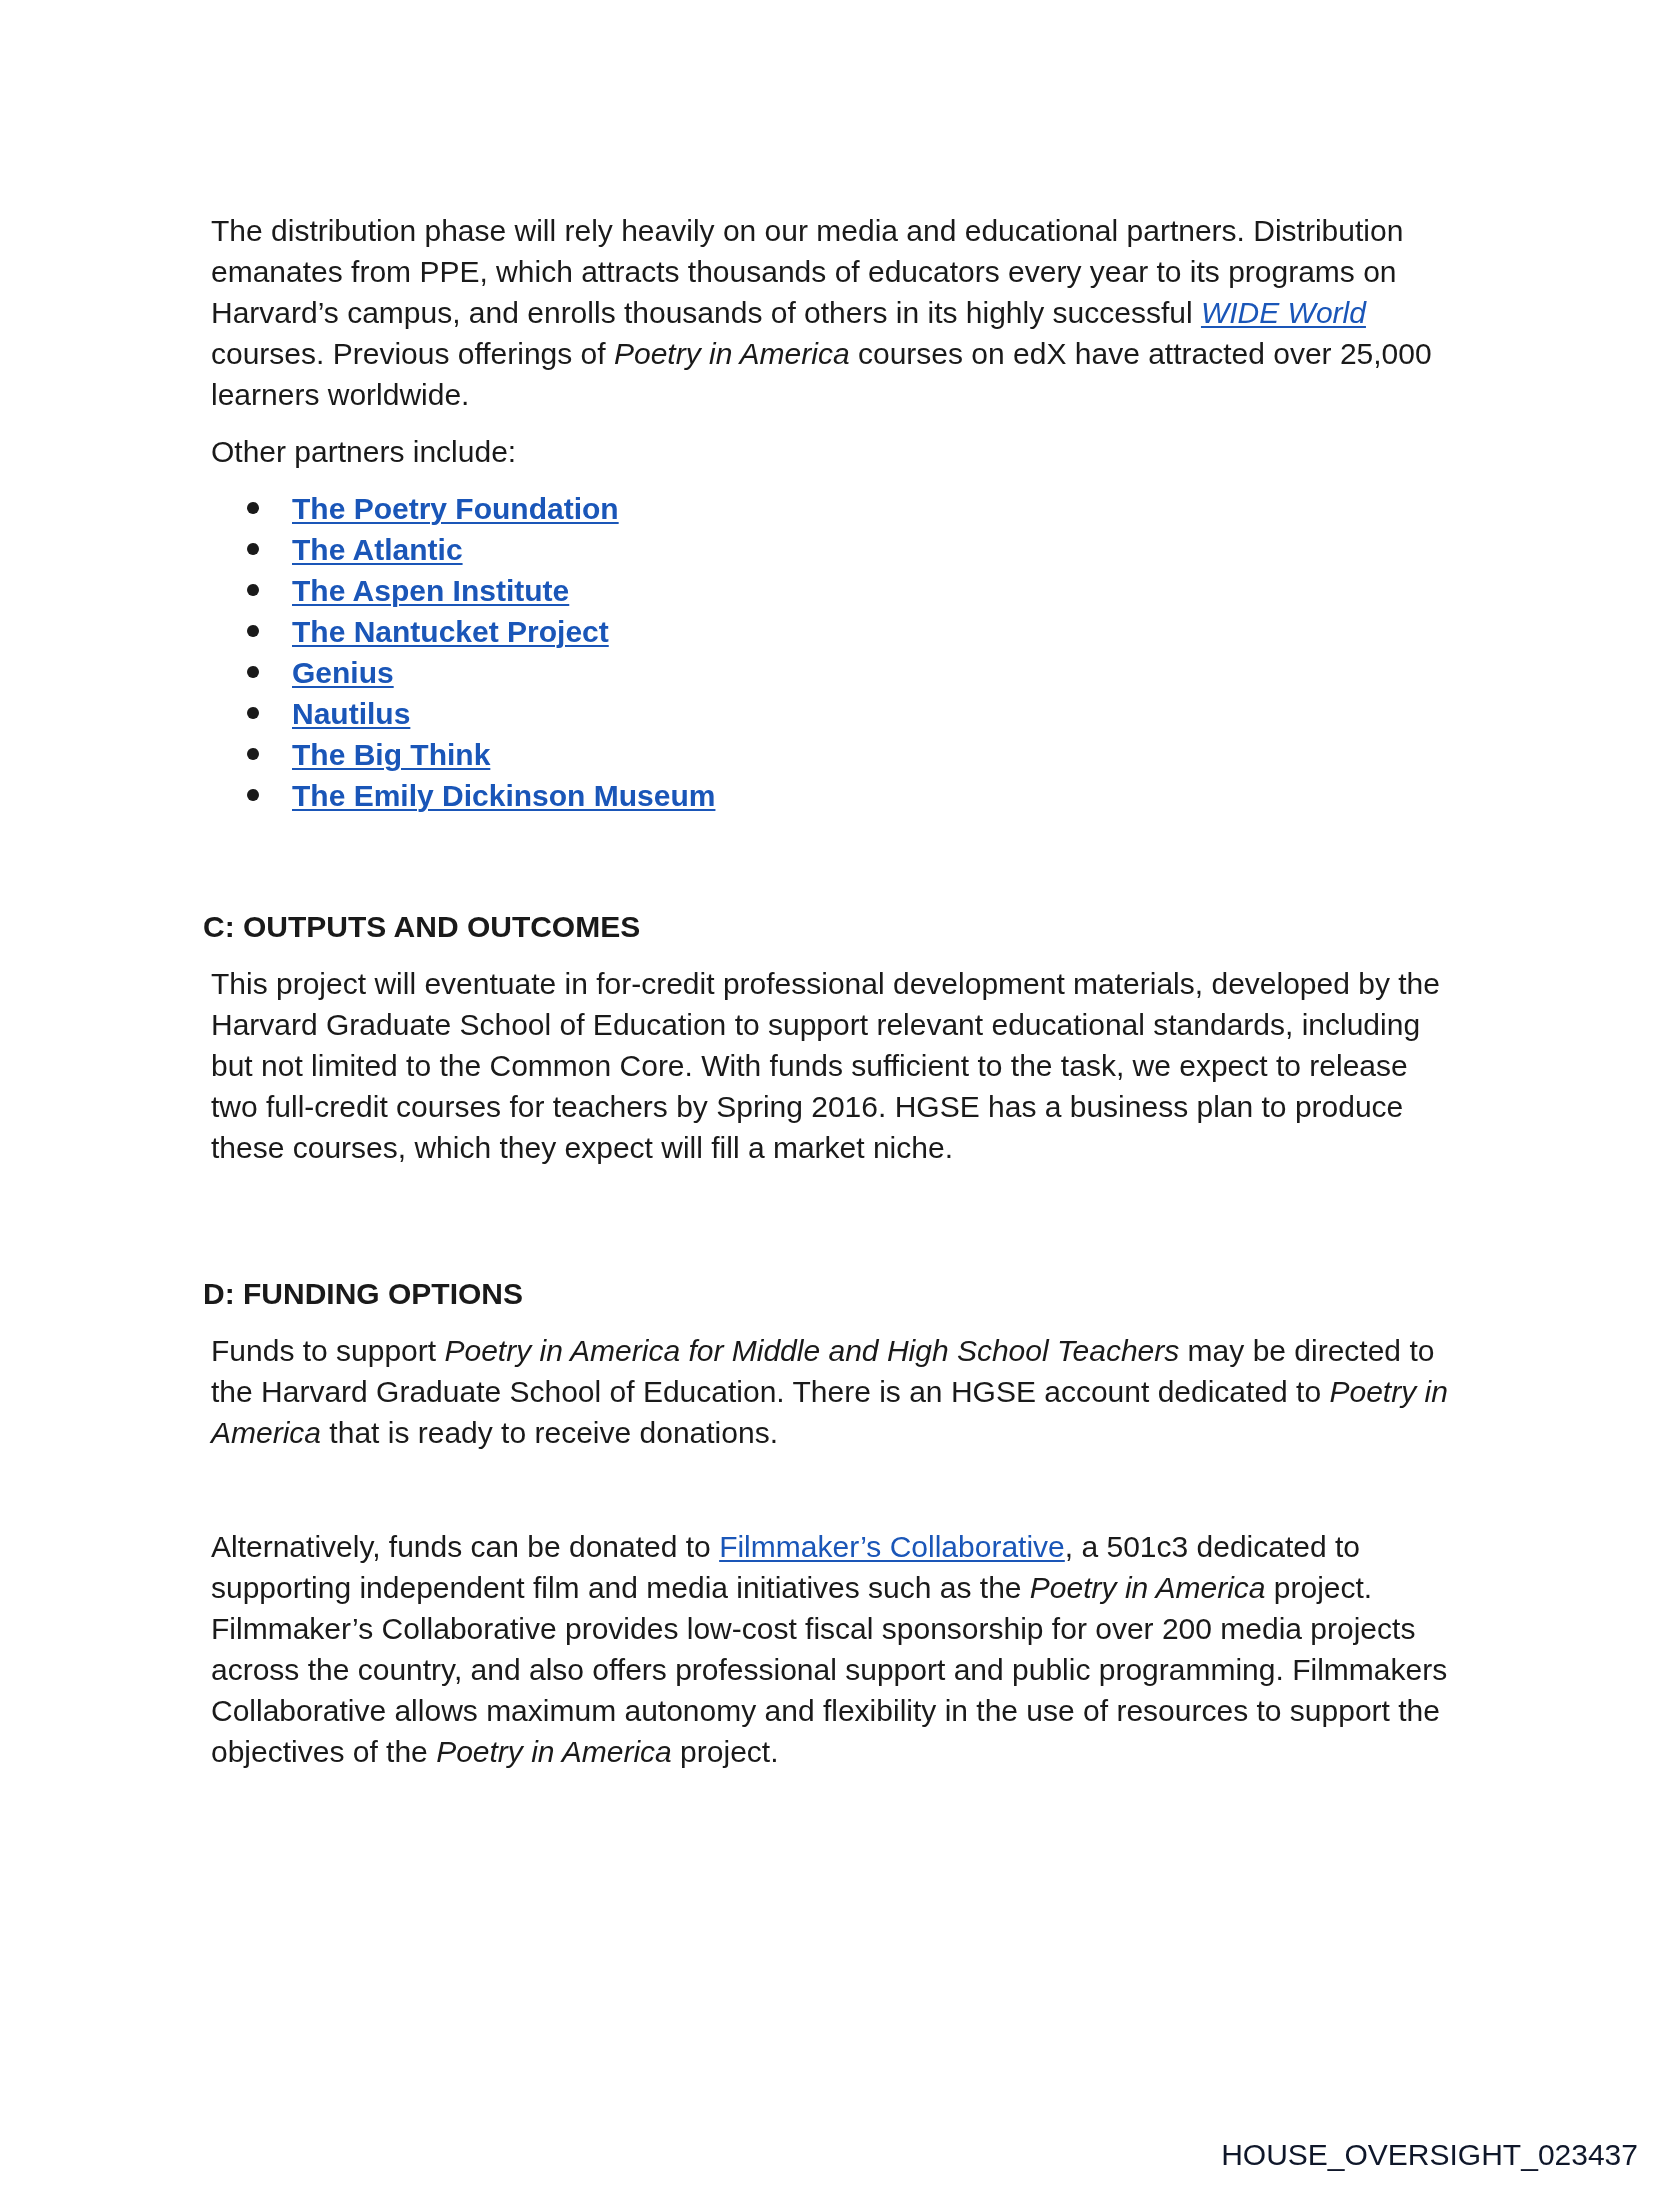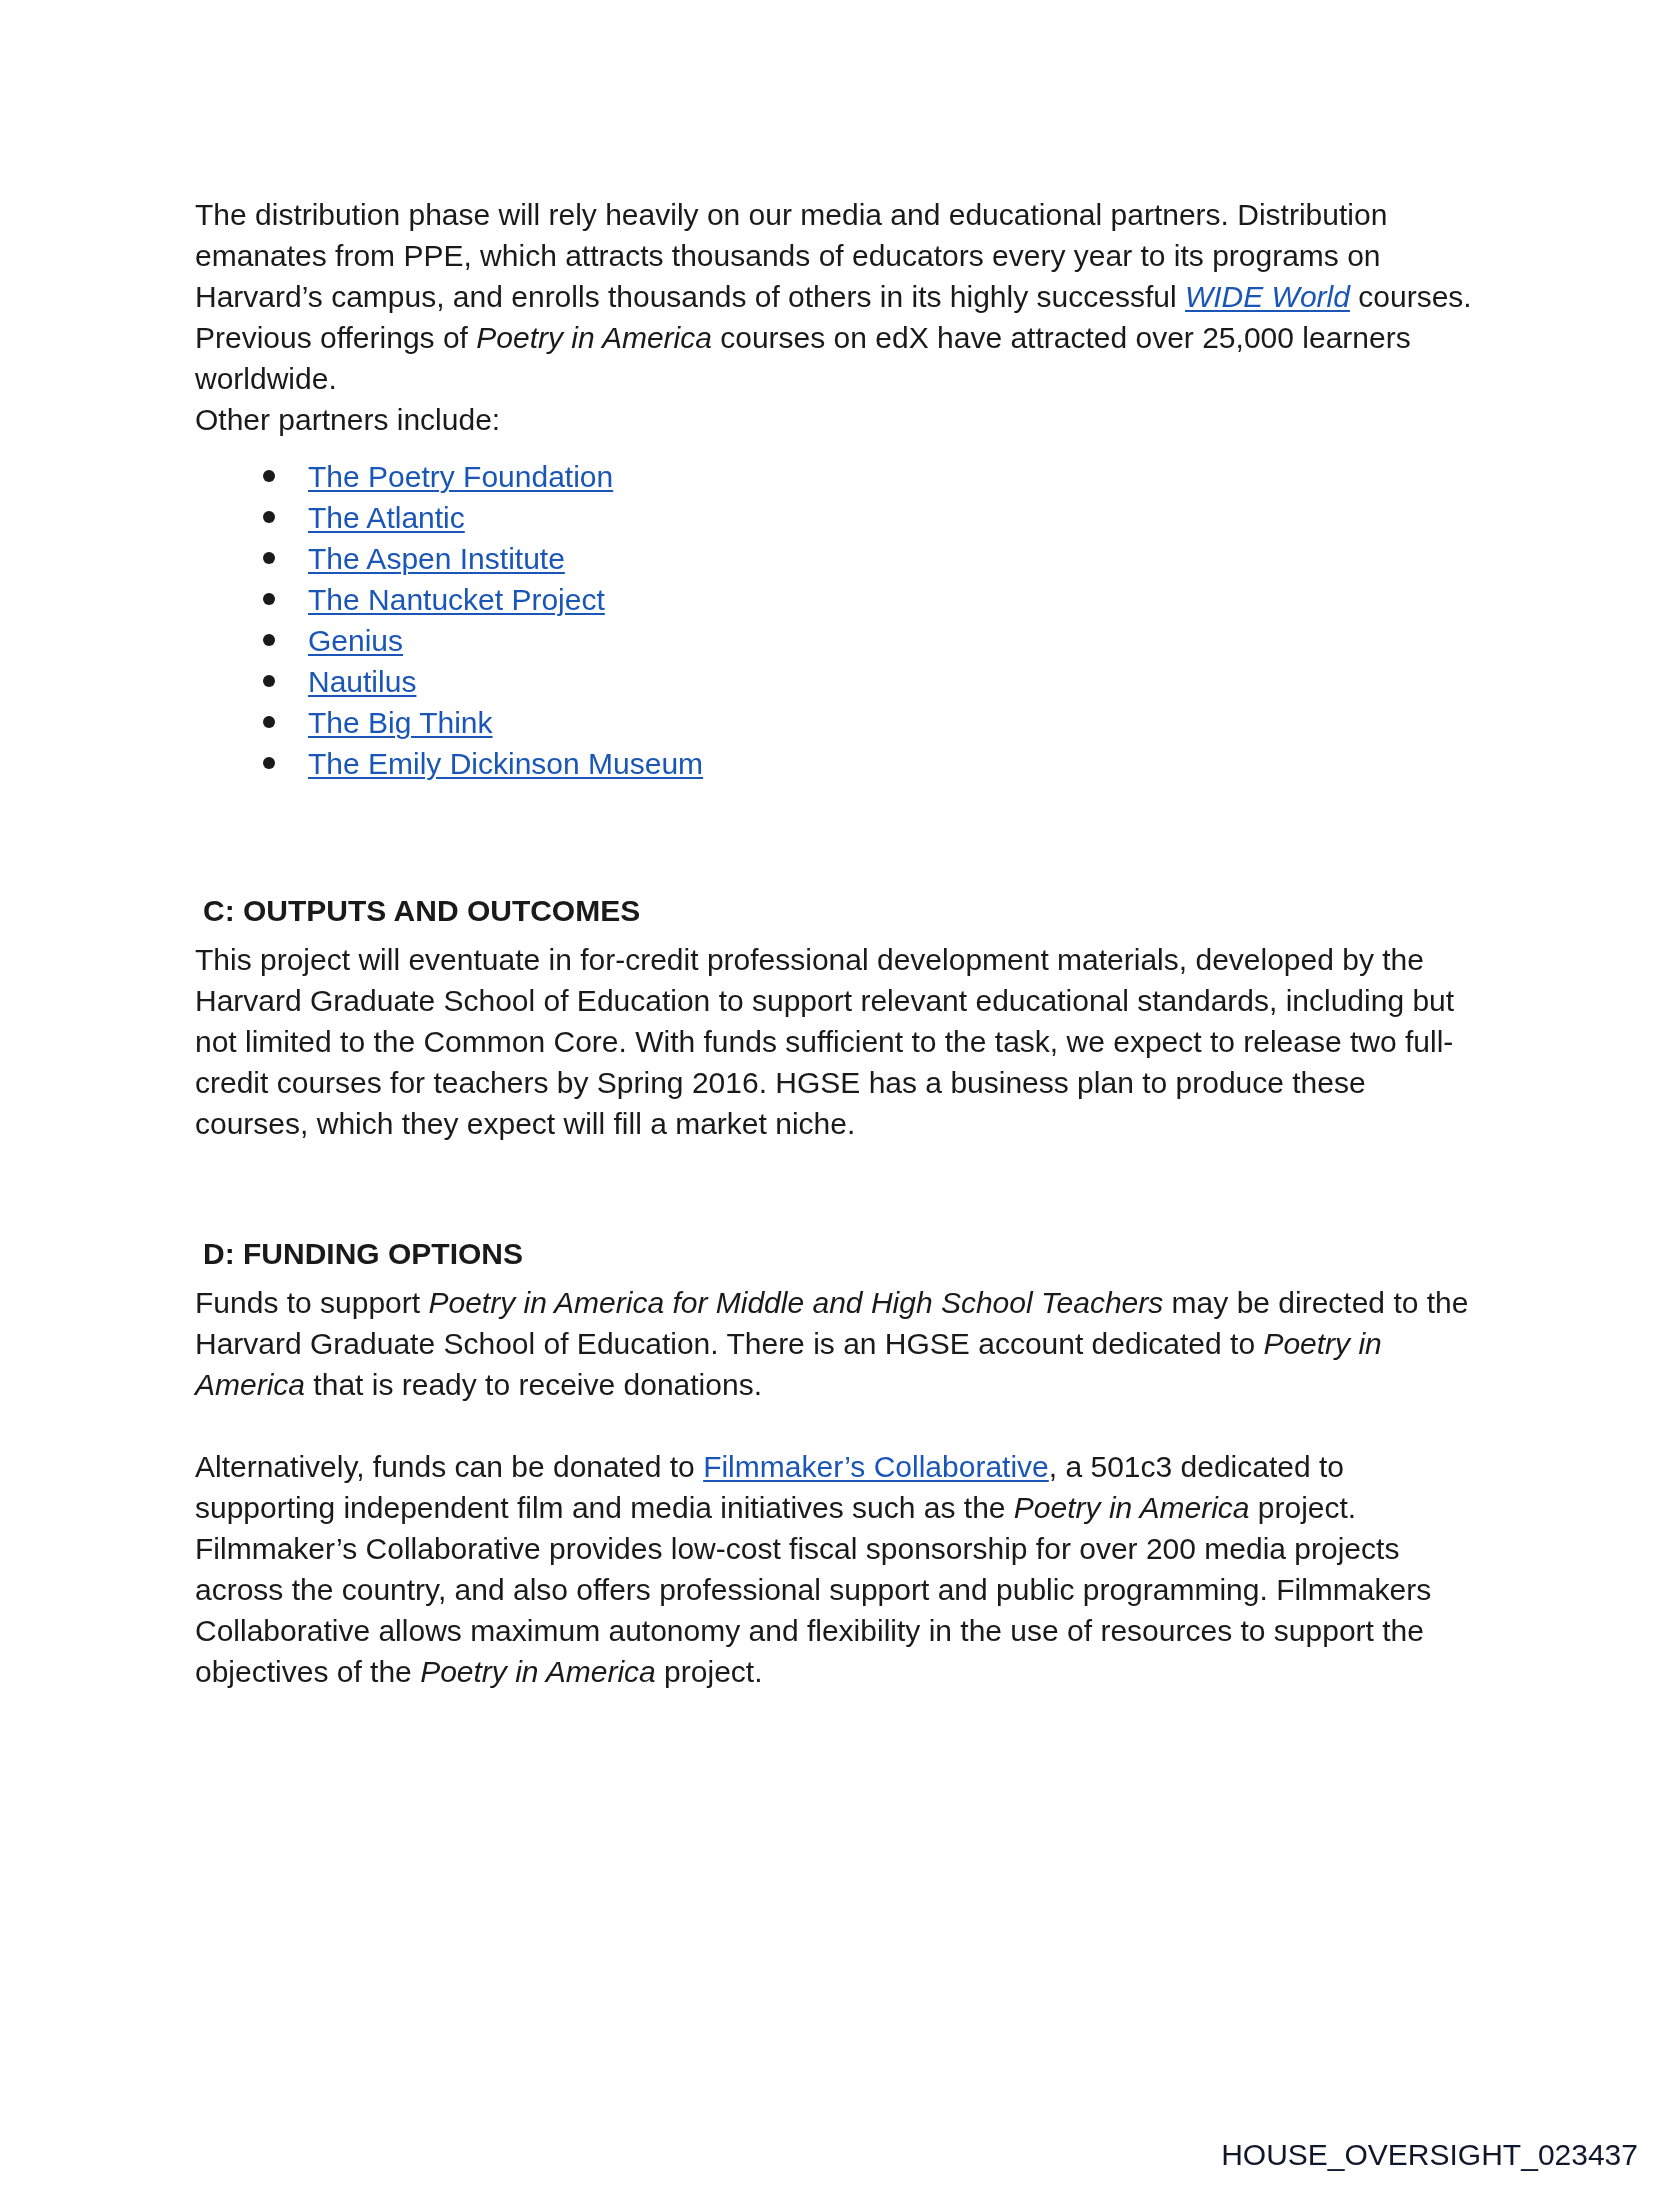--- a/index.html
+++ b/index.html
@@ -2,24 +2,24 @@
 <html style="font-size:10.5px"><head>
 <meta charset="utf-8">
 <style>
   html, body { margin: 0; padding: 0; background: #ffffff; }
   body { width: 1669px; height: 2205px; position: relative; overflow: hidden; }
   .page {
     position: absolute; left: 195px; top: 194px; width: 1283px;
     font-family: "Liberation Sans", sans-serif;
     font-size: 30px; line-height: 41px; color: #1a1a1a;
   }
-  p { margin: 0; }
+  p { margin: 16px; }
   a.link { color: #1a56b8; text-decoration: underline; text-decoration-thickness: 2px; text-underline-offset: 3.3px; }
   em { font-style: italic; }
-  ul.bullets { list-style: none; margin: 16px; padding: 0; }
+  ul.bullets { list-style: none; margin: 0; padding: 0; font-weight: bold; }
   ul.bullets li { position: relative; padding-left: 97px; height: 41px; }
   ul.bullets li .dot {
     position: absolute; left: 52px; top: 14.4px; width: 11.8px; height: 11.8px;
     border-radius: 50%; background: #1a1a1a;
   }
   .gap1 { height: 41px; }
   .gap2 { height: 81px; }
   h2 { font-size: 30px; line-height: 41px; font-weight: bold; margin: 8px; }
   .footer {
     position: absolute; right: 31px; top: 2135px;

